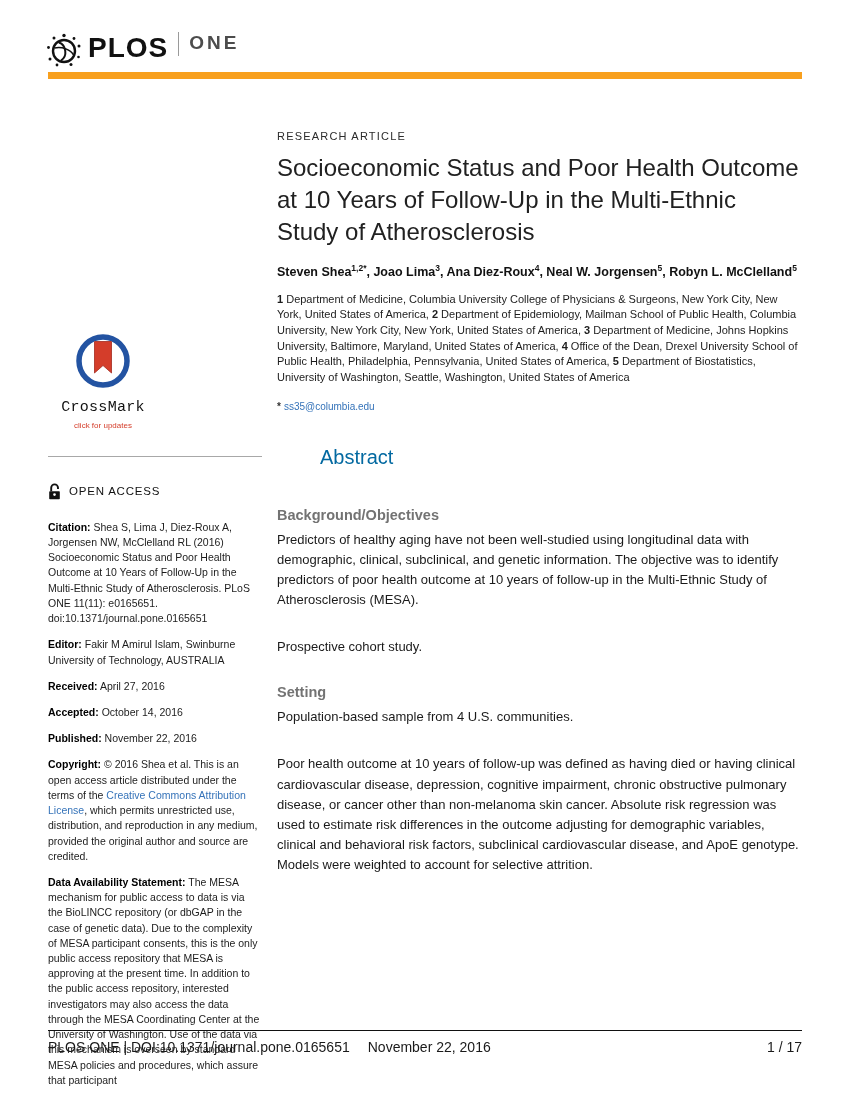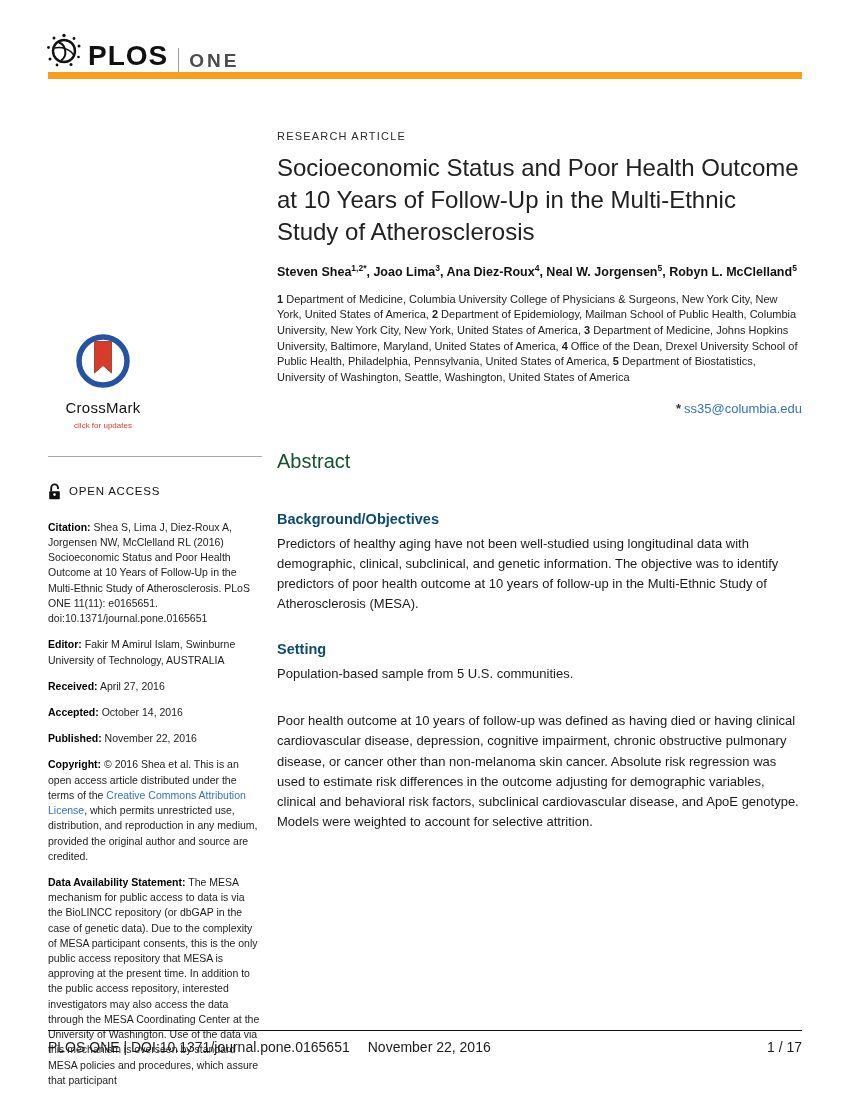--- a/index.html
+++ b/index.html
@@ -2,52 +2,52 @@
 <html><head>
 <meta charset="utf-8">
 <style>
   * { margin:0; padding:0; box-sizing:border-box; }
   html,body { width:850px; height:1100px; background:#fff; }
   body { font-family:"Liberation Sans", sans-serif; color:#1a1a1a; position:relative; }
 
   .page { position:absolute; inset:0; background:#fff; overflow:hidden; }
 
   
-  .logo-row { position:absolute; left:46px; top:32px; display:flex; align-items:flex-end; }
+  .logo-row { position:absolute; left:46px; top:32px; display:flex; align-items:flex-start; }
   .logo-globe { margin-right:6px; }
   .brand { font-size:28px; font-weight:bold; letter-spacing:1px; color:#111; }
   .brand-sep { width:1px; height:24px; background:#9a9a9a; margin:0 10px; }
   .journal { font-size:19px; letter-spacing:3px; color:#4c4c4c; font-weight:bold; }
   .orange-bar { position:absolute; left:48px; width:754px; top:72px; height:7px; }
 
   
   .sidebar { position:absolute; left:48px; top:332px; width:214px; font-size:10.5px; line-height:1.45; color:#1c1c1c; }
   .crossmark { width:110px; text-align:center; margin-bottom:24px; cursor:pointer; }
-  .crossmark-title { font-family:Liberation Sans, sans-serif; font-size:15px; color:#111; margin-top:3px; letter-spacing:0.3px; }
+  .crossmark-title { font-family:Liberation Mono, monospace; font-size:15px; color:#111; margin-top:3px; letter-spacing:0.3px; }
   .crossmark-sub { font-size:8px; margin-top:1px; }
   .side-divider { border-top:1px solid #a8a8a8; margin:4px 0 26px 0; }
   .open-access { display:flex; align-items:flex-start; margin-bottom:16px; }
   .open-access .oa-label { font-size:11.5px; letter-spacing:0.8px; color:#111; margin-left:6px; }
   .side-p { margin-bottom:11px; }
   .side-p b { color:#000; }
   .link { color:#3573b9; text-decoration:none; cursor:pointer; }
 
   
   .main { position:absolute; left:277px; top:130px; width:525px; }
   .kicker { font-size:11px; letter-spacing:1.2px; color:#2b2b2b; margin-bottom:10px; }
   .title { font-size:24px; font-weight:400; line-height:1.33; color:#212121; margin-bottom:15px; }
   .authors { font-size:12.5px; font-weight:bold; color:#111; margin-bottom:13px; }
   .authors sup { font-size:8.5px; }
   .affiliations { font-size:11px; line-height:1.42; color:#1c1c1c; margin-bottom:15px; }
   .aff-num { font-weight:bold; }
-  .email-line { font-size:13px; margin-bottom:34px;text-align:right; }
+  .email-line { font-size:10px; margin-bottom:34px; }
   .email-star { color:#333; font-weight:bold; margin-right:3px; }
-  .abstract-heading { font-size:20px; font-weight:400; color:#14532d; margin-bottom:38px; }
+  .abstract-heading { font-size:20px; font-weight:400; color:#0369a1; margin-bottom:38px;margin-left:43px; }
   .abs-section { margin-bottom:27px; }
-  .abs-section h3 { font-size:14.5px; font-weight:bold; color:#0c4a6e; margin-bottom:7px; }
+  .abs-section h3 { font-size:14.5px; font-weight:bold; color:#737373; margin-bottom:7px; }
   .abs-section p { font-size:13px; line-height:1.55; color:#1a1a1a; }
 
   
   .footer { position:absolute; left:48px; width:754px; top:1030px; border-top:1.5px solid #111;
             padding-top:8px; display:flex; justify-content:space-between; font-size:14px; color:#1a1a1a; }
   .footer-left { display:flex; gap:18px; }
 </style>
 </head>
 <body>
 
@@ -131,24 +131,25 @@
       <span class="email-star">*</span><a class="link">ss35@columbia.edu</a>
     </div>
 
     <h2 class="abstract-heading">Abstract</h2>
 
     <div class="abs-section">
       <h3>Background/Objectives</h3>
       <p>Predictors of healthy aging have not been well-studied using longitudinal data with demographic, clinical, subclinical, and genetic information. The objective was to identify predictors of poor health outcome at 10 years of follow-up in the Multi-Ethnic Study of Atherosclerosis (MESA).</p>
     </div>
     <div class="abs-section">
+      <p>Prospective cohort study.</p>
     </div>
     <div class="abs-section">
       <h3>Setting</h3>
-      <p>Population-based sample from 5 U.S. communities.</p>
+      <p>Population-based sample from 4 U.S. communities.</p>
     </div>
     <div class="abs-section">
       <p>Poor health outcome at 10 years of follow-up was defined as having died or having clinical cardiovascular disease, depression, cognitive impairment, chronic obstructive pulmonary disease, or cancer other than non-melanoma skin cancer. Absolute risk regression was used to estimate risk differences in the outcome adjusting for demographic variables, clinical and behavioral risk factors, subclinical cardiovascular disease, and ApoE genotype. Models were weighted to account for selective attrition.</p>
     </div>
   </div>
 
   <div class="footer">
     <div class="footer-left">
       <span>PLOS ONE | DOI:10.1371/journal.pone.0165651</span>
       <span>November 22, 2016</span>

